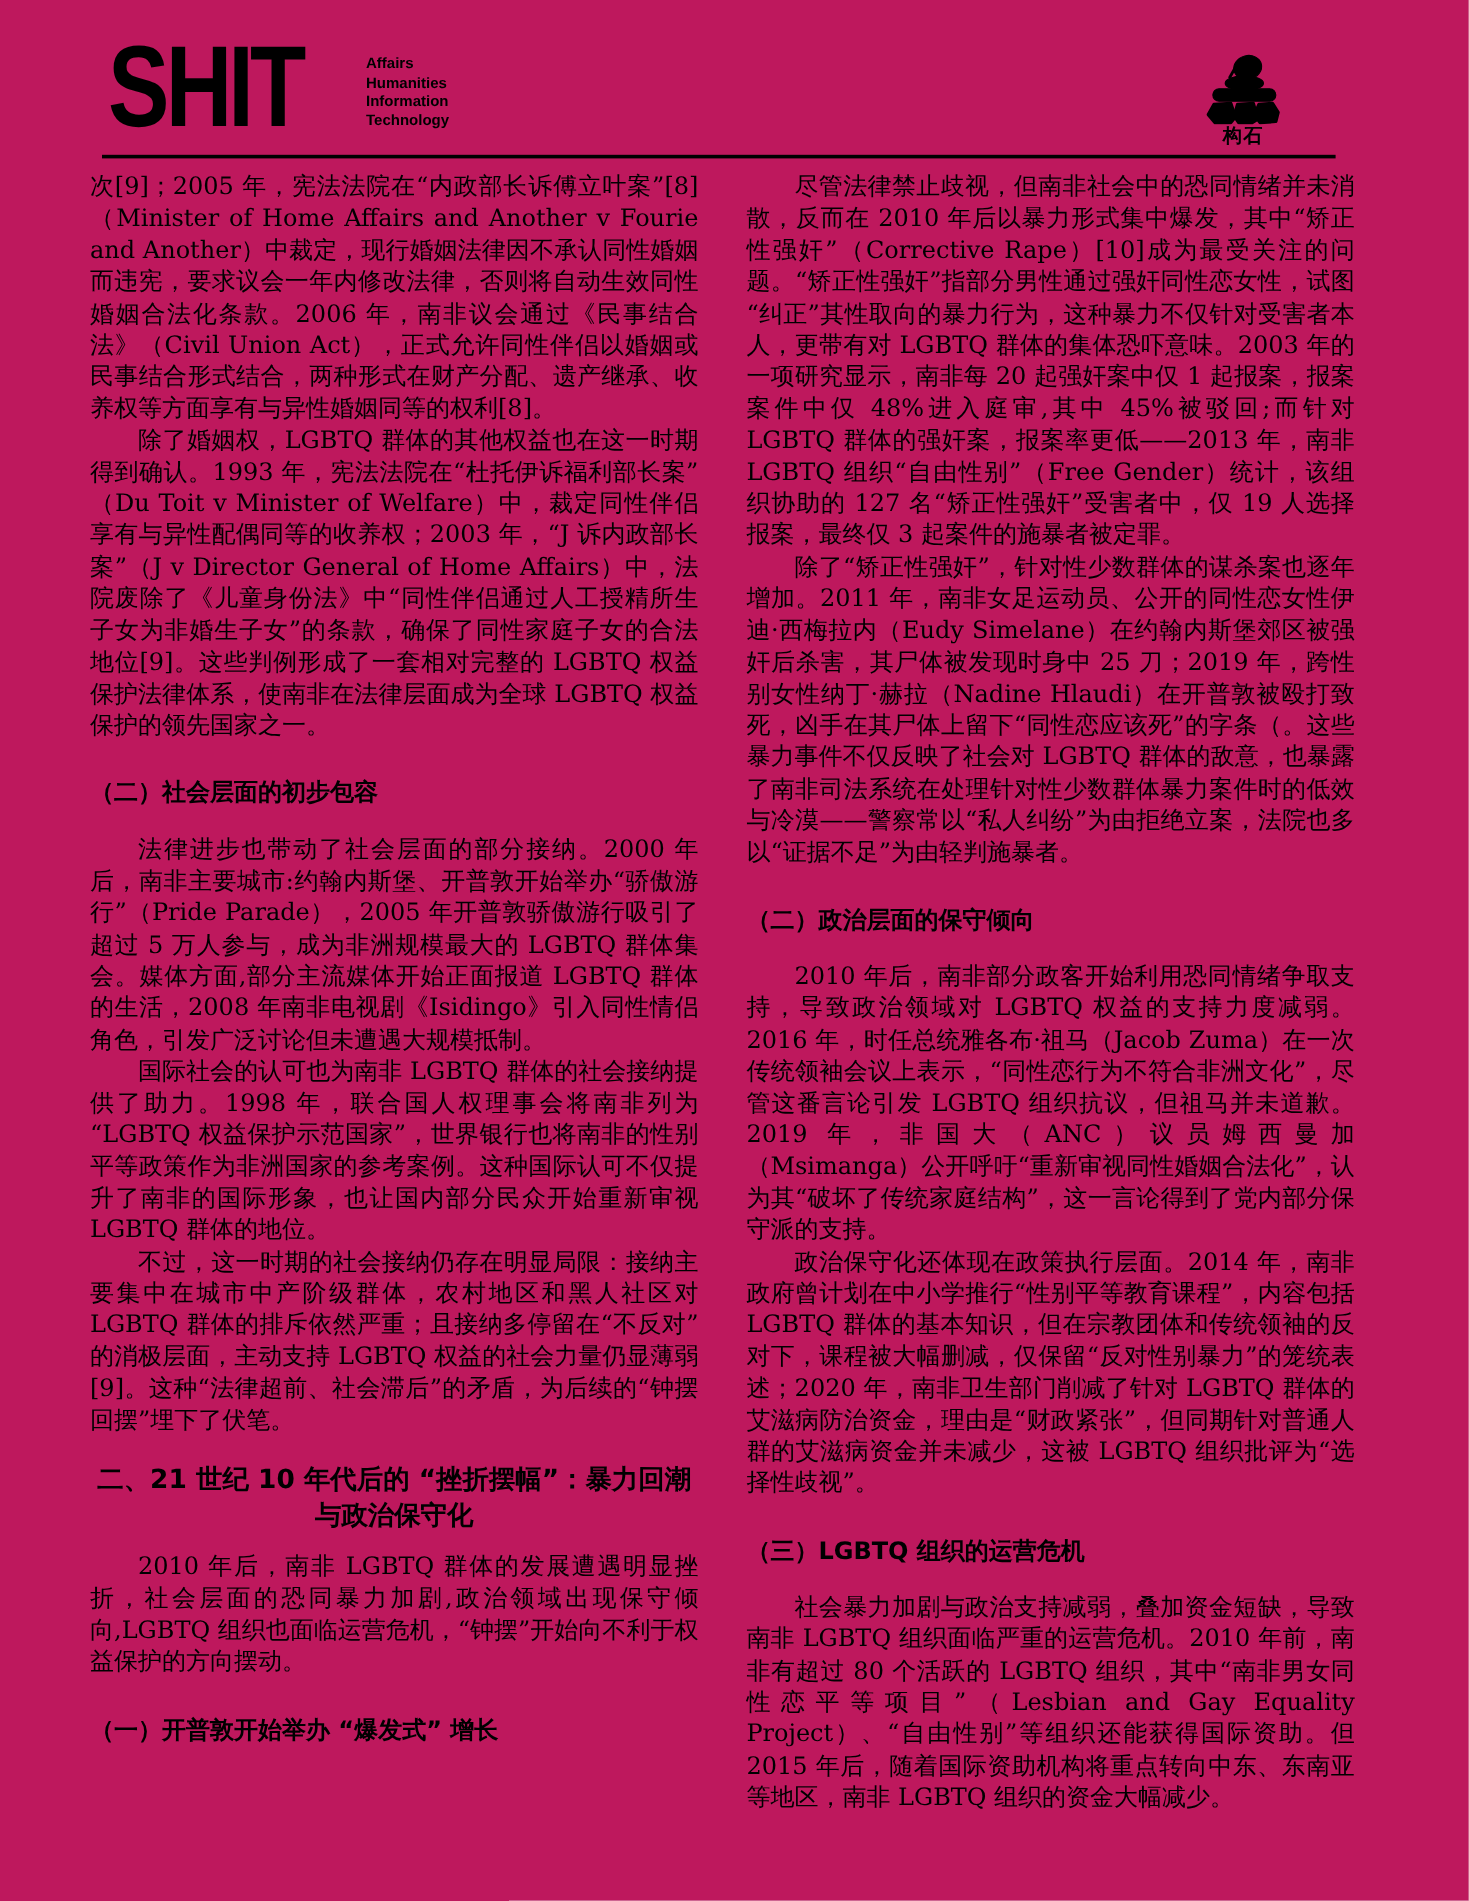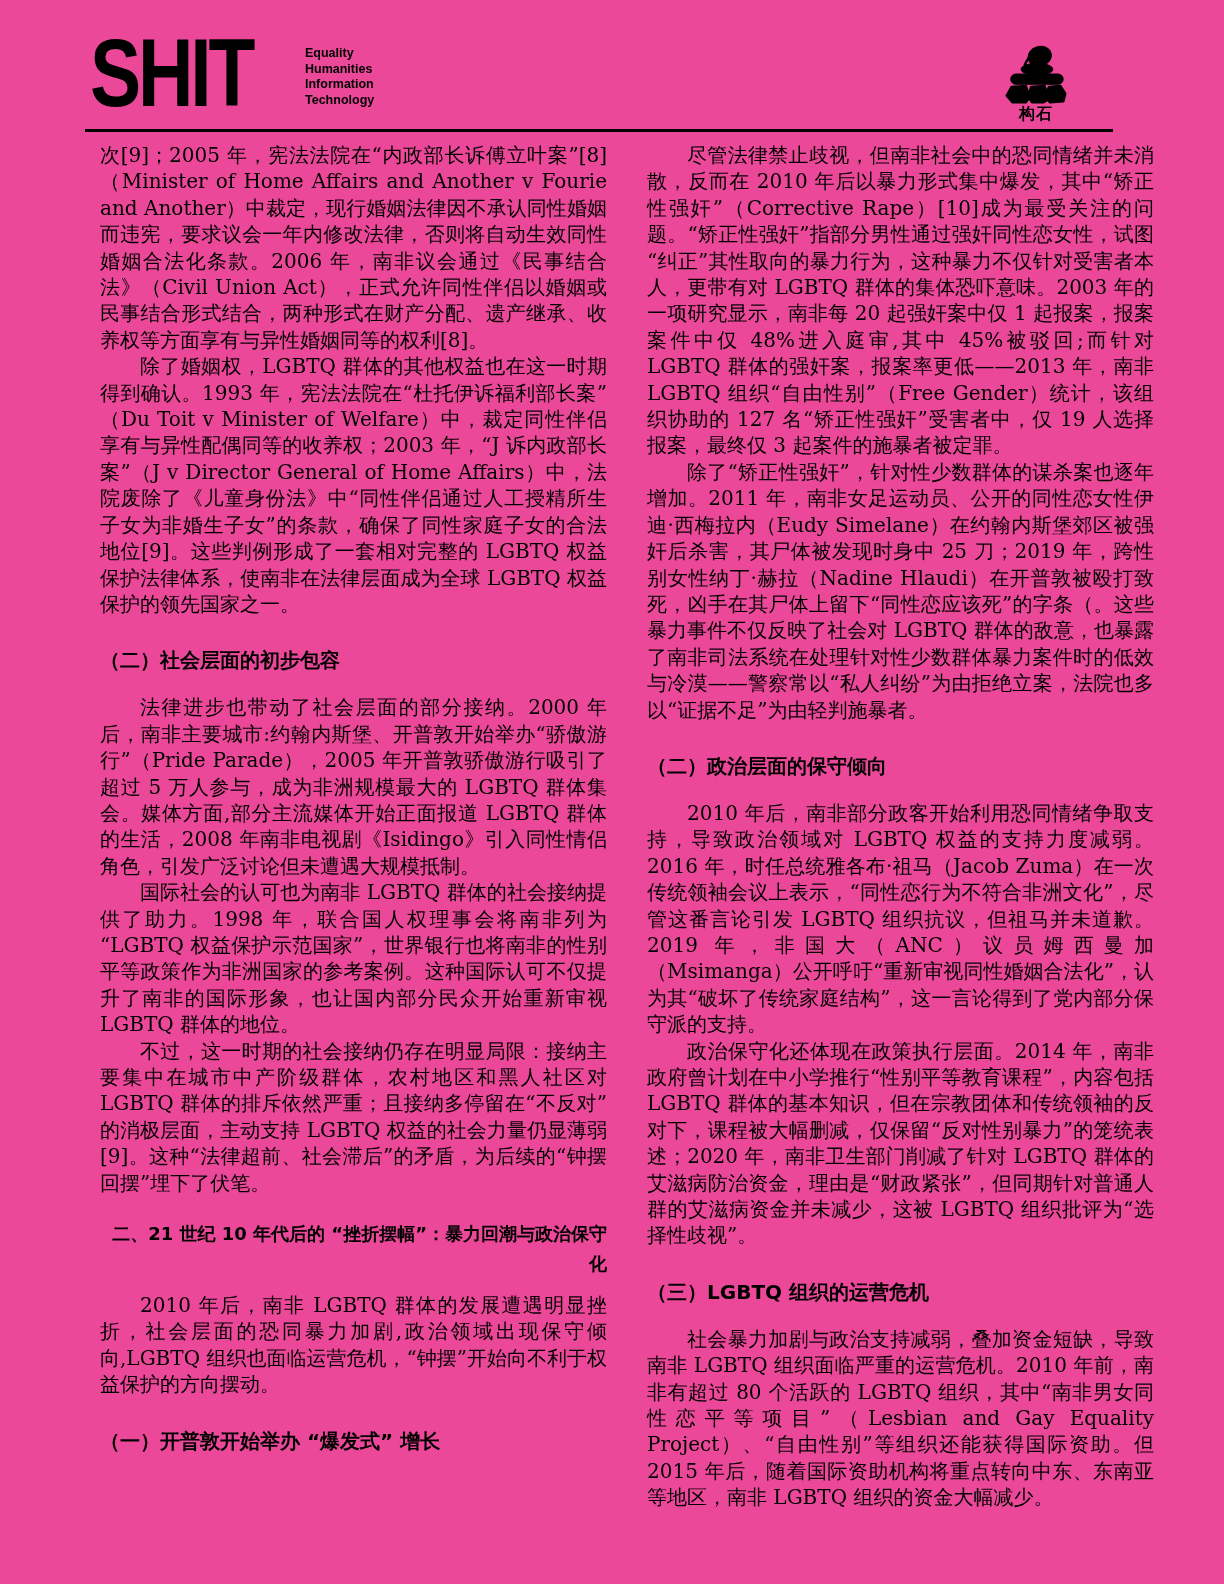--- a/index.html
+++ b/index.html
@@ -1,19 +1,19 @@
 <!DOCTYPE html>
 <html lang="zh"><head>
 <meta charset="utf-8">
 <style>
   html,body{margin:0;padding:0;background:#e8e8e8;}
   .page{
     position:relative;
     width:1224px;height:1584px;
-    background:#ec4899;
+    background:#be185d;
     margin:0 auto;
     overflow:hidden;
     font-family:"DejaVu Serif","Liberation Serif",serif;
     color:#000;
   }
   
   .wordmark{
     position:absolute;left:90px;top:33px;
     font-family:"Liberation Sans","DejaVu Sans",sans-serif;
     font-weight:bold;font-size:96px;line-height:80px;
@@ -35,50 +35,50 @@
     font-family:Liberation Serif, serif;
     font-weight:bold;font-size:16px;line-height:18px;margin-top:1px;
     letter-spacing:1px;
   }
   .rule{
     position:absolute;left:85px;top:129px;width:1028px;height:2.5px;
     background:#000;
   }
   
   .columns{
-    position:absolute;left:100px;top:142px;width:1054px;
+    position:absolute;left:75px;top:142px;width:1054px;
     display:flex;gap:40px;
   }
   .col{
     width:507px;
     font-size:20px;line-height:26.4px;
     text-align:justify;
   }
   .col p{margin:0;text-indent:2em;}
   .col p.noindent{text-indent:0;}
   .col h2{
     font-family:"DejaVu Sans","Liberation Sans",sans-serif;
-    font-size:18px;line-height:30px;font-weight:bold;
-    margin:23px 0 13px;text-align:right;
+    font-size:22px;line-height:30px;font-weight:bold;
+    margin:23px 0 13px;text-align:center;
   }
   .col h3{
     font-family:"DejaVu Sans","Liberation Sans",sans-serif;
     font-size:20px;line-height:26px;font-weight:bold;
     margin:30px 0 21px;text-align:left;
   }
 </style>
 </head>
 <body>
 
 <div class="page">
 
   <header>
     <div class="wordmark">SHIT</div>
     <div class="wordmark-sub">
-      <div>Equality</div>
+      <div>Affairs</div>
       <div>Humanities</div>
       <div>Information</div>
       <div>Technology</div>
     </div>
 
     <div class="org-logo">
       <svg width="68" height="60" viewBox="0 0 72 64" aria-hidden="true">
         <g fill="#000" stroke="#000">
 
           <path d="M24 22 L33 6" fill="none" stroke-width="2.5" stroke-linecap="round"></path>

